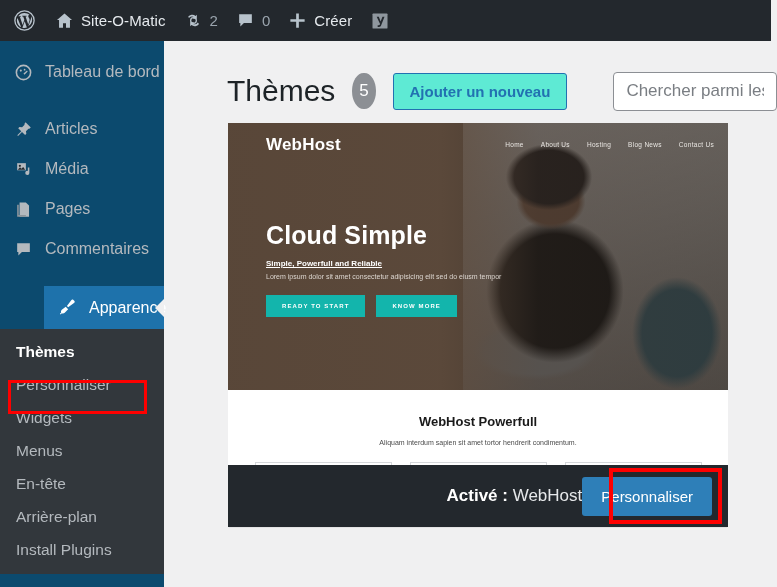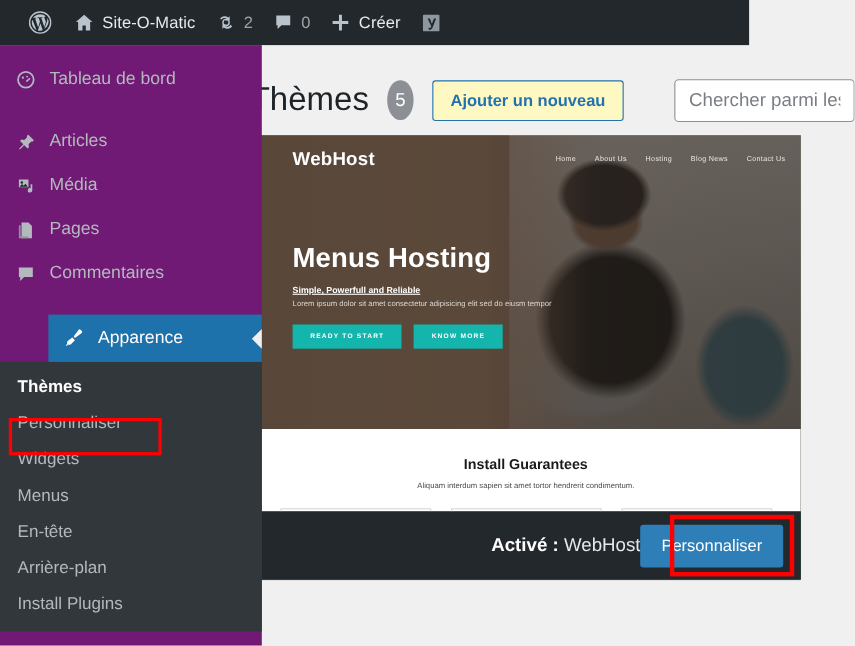--- a/index.html
+++ b/index.html
@@ -6,39 +6,38 @@
   html, body {
     width: 777px; height: 587px;
     overflow: hidden;
     font-family: "Liberation Sans", sans-serif;
     background: #f0f0f1;
   }
   #root { position: relative; width: 777px; height: 587px; overflow: hidden; }
 
   
   .adminbar {
-    position: absolute; top: 0; left: 0; width: 681px; height: 41px;
+    position: absolute; top: 0; left: 0; width: 771px; height: 41px;
     background: #23282d; display: flex; align-items: center;
     z-index: 30;
-    padding-left: 12px;
   }
   .ab-item {
     display: flex; align-items: center; height: 41px;
     padding: 0 9px; color: #b8c3cc; font-size: 15px; gap: 7px;
     white-space: nowrap;
   }
   .ab-item.logo { padding: 0 11px 0 14px; }
   .ab-label { color: #e6eaee; font-size: 15px; letter-spacing: .1px; }
   .ab-count { color: #9aa4ad; font-size: 15px; }
   .ab-icon { display: inline-flex; align-items: center; justify-content: center; }
 
   
   .sidebar {
-    position: absolute; top: 41px; left: 0; width: 238px; bottom: 0;
-    background: #701a75; z-index: 20;
+    position: absolute; top: 41px; left: 0; width: 164px; bottom: 0;
+    background: #0c4a6e; z-index: 20;
   }
   .menu-item {
     display: flex; align-items: center; height: 40px;
     padding-left: 12px; gap: 11px;
     color: #b4b9be; font-size: 16px; white-space: nowrap;
   }
   .menu-item.first { margin-top: 11px; }
   .menu-item.gap { margin-top: 17px; }
   .menu-item .mi-icon { width: 22px; display: flex; align-items: center; justify-content: center; flex: 0 0 22px; }
   .menu-item.current {
@@ -74,21 +73,21 @@
     display: flex; align-items: center; gap: 17px;
     padding: 26px 0 0 28px; height: 74px;
   }
   .page-title { font-size: 30px; font-weight: normal; color: #1d2327; white-space: nowrap; }
   .count-badge {
     width: 36px; height: 36px; border-radius: 50%;
     background: #8c8f94; color: #fff; font-size: 17px;
     display: flex; align-items: center; justify-content: center;
   }
   .btn-add {
-    background: #fef9c3; border: 1px solid #2271b1; color: #2271b1;
+    background: #5eead4; border: 1px solid #2271b1; color: #2271b1;
     font-size: 15px; font-weight: bold; border-radius: 3px;
     padding: 9px 16px; white-space: nowrap; font-family: "Liberation Sans", sans-serif;
   }
   .search-box {
     margin-left: 29px; width: 240px; height: 39px;
     border: 1px solid #8c8f94; border-radius: 4px; background: #fff;
     display: flex; align-items: center; padding: 0 12px;
     color: #646970; font-size: 17px; white-space: nowrap; overflow: hidden;
   }
   .search-box input {
@@ -320,32 +319,32 @@
             <div class="nav">
               <span>Home</span>
               <span>About Us</span>
               <span>Hosting</span>
               <span>Blog News</span>
               <span>Contact Us</span>
             </div>
           </div>
 
           <div class="hero-body">
-            <div class="hero-h1">Menus Hosting</div>
+            <div class="hero-h1">Cloud Simple</div>
             <div class="hero-sub">Simple, Powerfull and Reliable</div>
             <div class="hero-p">Lorem ipsum dolor sit amet consectetur adipisicing elit sed do eiusm tempor</div>
             <div class="hero-btns">
               <span class="hero-btn">READY TO START</span>
               <span class="hero-btn">KNOW MORE</span>
             </div>
           </div>
         </div>
 
         <div class="guarantees">
-          <div class="g-title">Install Guarantees</div>
+          <div class="g-title">WebHost Powerfull</div>
           <div class="g-sub">Aliquam interdum sapien sit amet tortor hendrerit condimentum.</div>
           <div class="g-boxes">
             <span class="g-box"></span>
             <span class="g-box"></span>
             <span class="g-box"></span>
           </div>
         </div>
       </div>
 
       <div class="active-bar">

